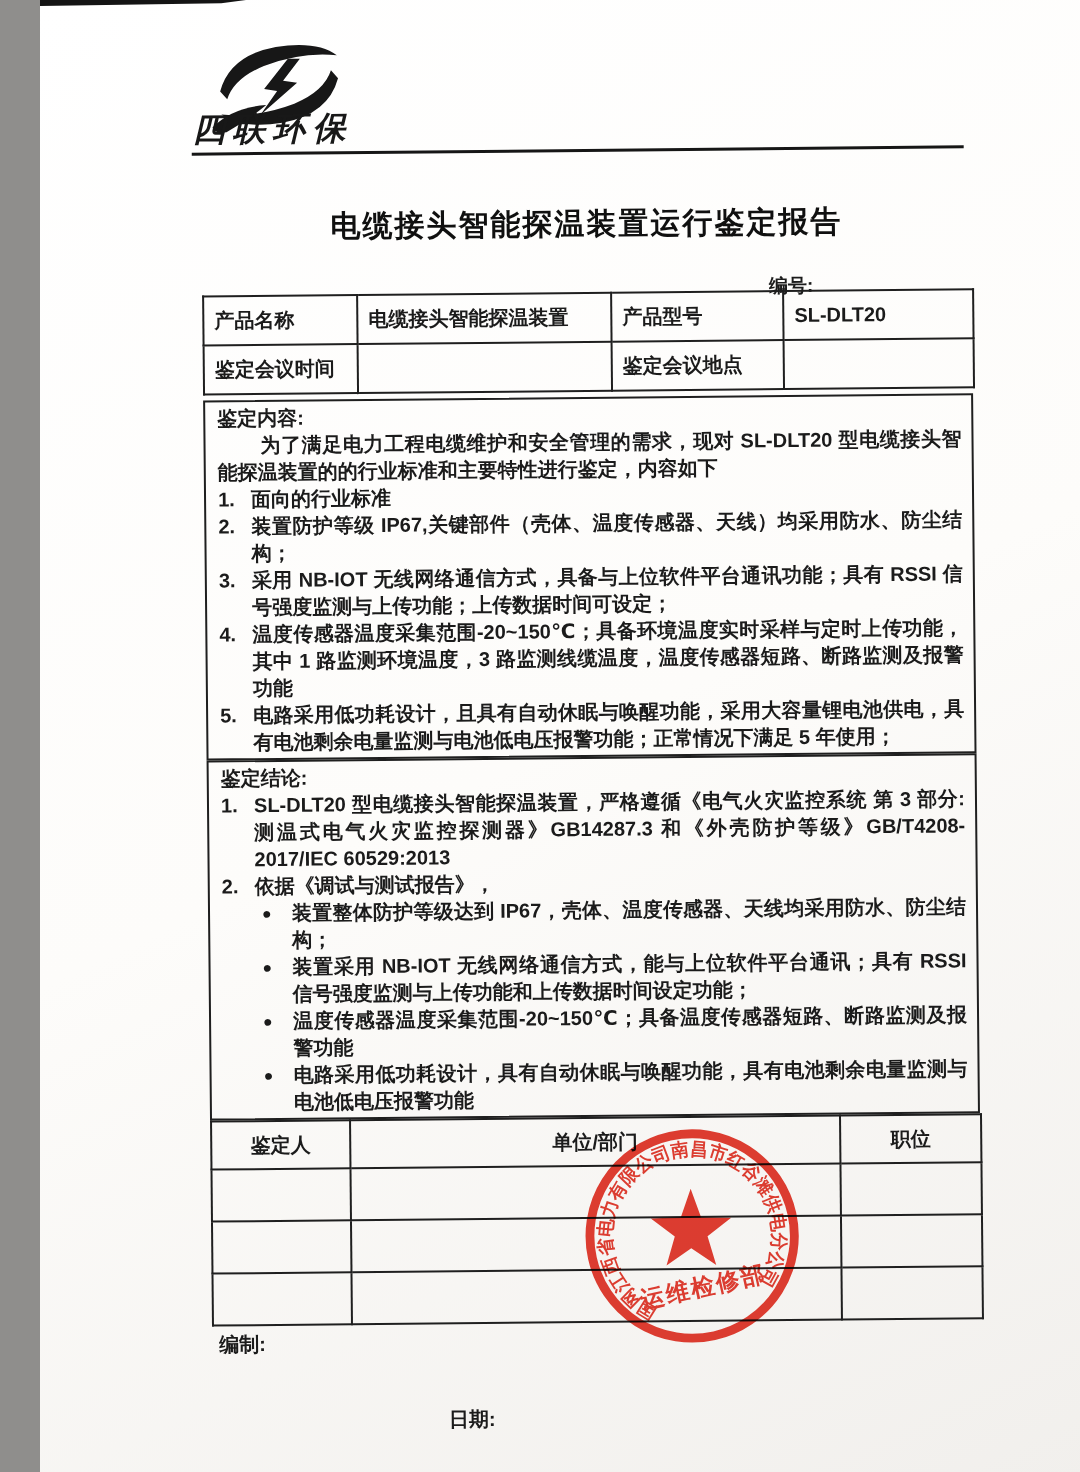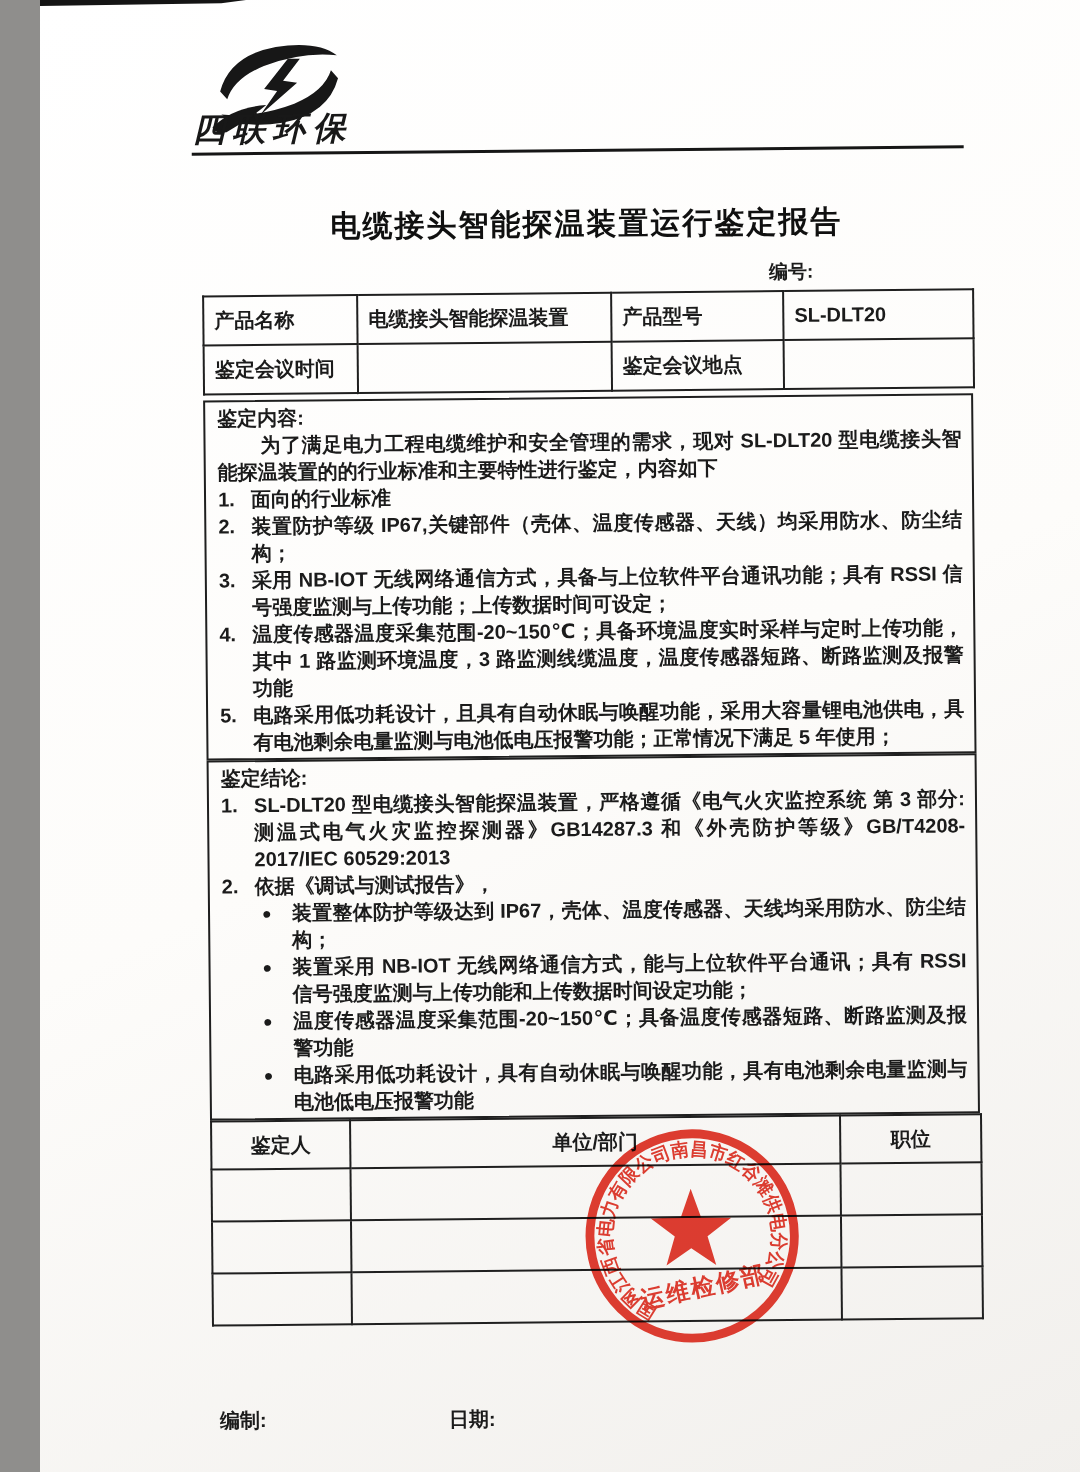--- a/index.html
+++ b/index.html
@@ -28,21 +28,21 @@
     position:absolute; left:158px; top:104px;
     font-family:"Liberation Serif","DejaVu Serif",serif;
     font-style:italic; font-weight:700; font-size:33px; letter-spacing:7px;
     color:#181818;
   }
   .header-rule { position:absolute; left:157px; top:149px; width:772px; height:3px; background:#161616; }
   .title {
     position:absolute; left:166px; top:204px; width:770px;
     text-align:center; font-size:30px; font-weight:700; letter-spacing:2px; color:#101010;
   }
-  .doc-number { position:absolute; left:733px; top:261px; font-size:19px; font-weight:700; }
+  .doc-number { position:absolute; left:733px; top:275px; font-size:19px; font-weight:700; }
 
   table { border-collapse:collapse; }
   td, th { border:2px solid #1f1f1f; }
 
   .info-table { position:absolute; left:166px; top:292px; width:770px; table-layout:fixed; }
   .info-table td { height:49px; font-size:20px; font-weight:600; padding:0 8px 0 10px; vertical-align:middle; }
 
   .box {
     position:absolute; left:166px; width:770px;
     border:2px solid #1f1f1f;
@@ -63,21 +63,21 @@
   .sig-table { position:absolute; left:166px; top:1117px; width:770px; table-layout:fixed; }
   .sig-table td { font-size:20px; font-weight:600; text-align:center; vertical-align:middle; }
   .sig-table .hrow td { height:48px; }
   .sig-table .erow td { height:52px; }
 
   .stamp {
     position:absolute; left:534px; top:1124px; width:226px; height:226px;
     transform:rotate(-12deg); opacity:0.9; mix-blend-mode:multiply;
   }
   .footer-label { position:absolute; font-size:20px; font-weight:600; }
-  .f-prepared { left:173px; top:1404px; }
+  .f-prepared { left:173px; top:1328px; }
   .f-date { left:402px; top:1405px; }
 </style>
 </head>
 <body>
 
 <div class="stage">
 
   <div class="scan-strip"></div>
 
   <div class="content">

